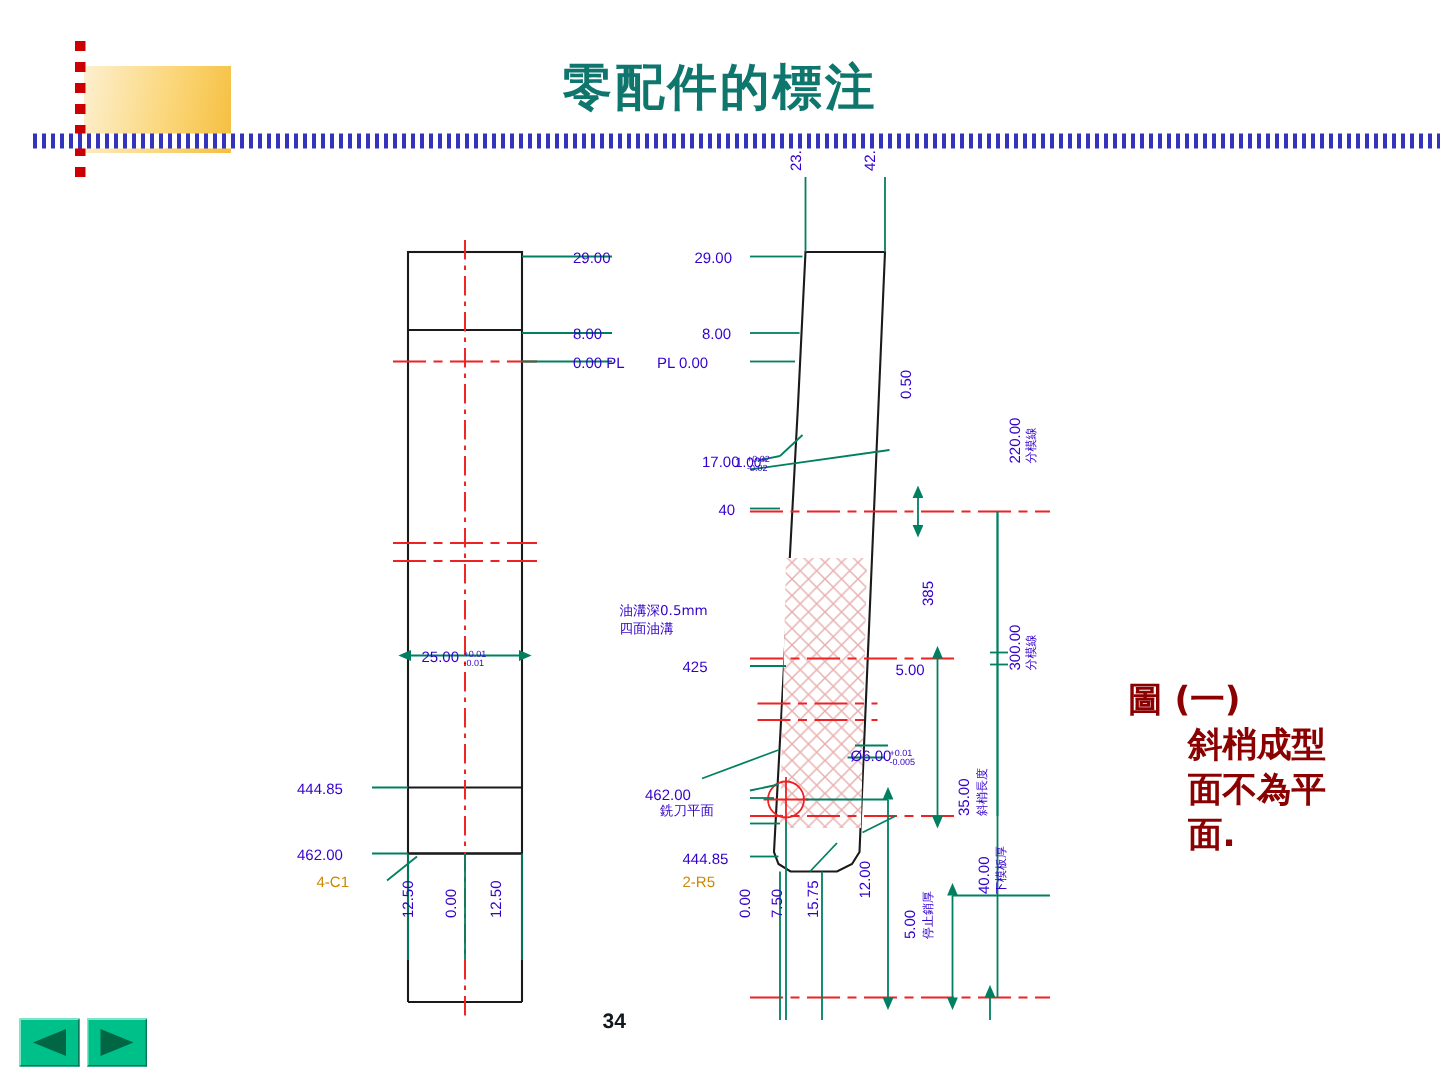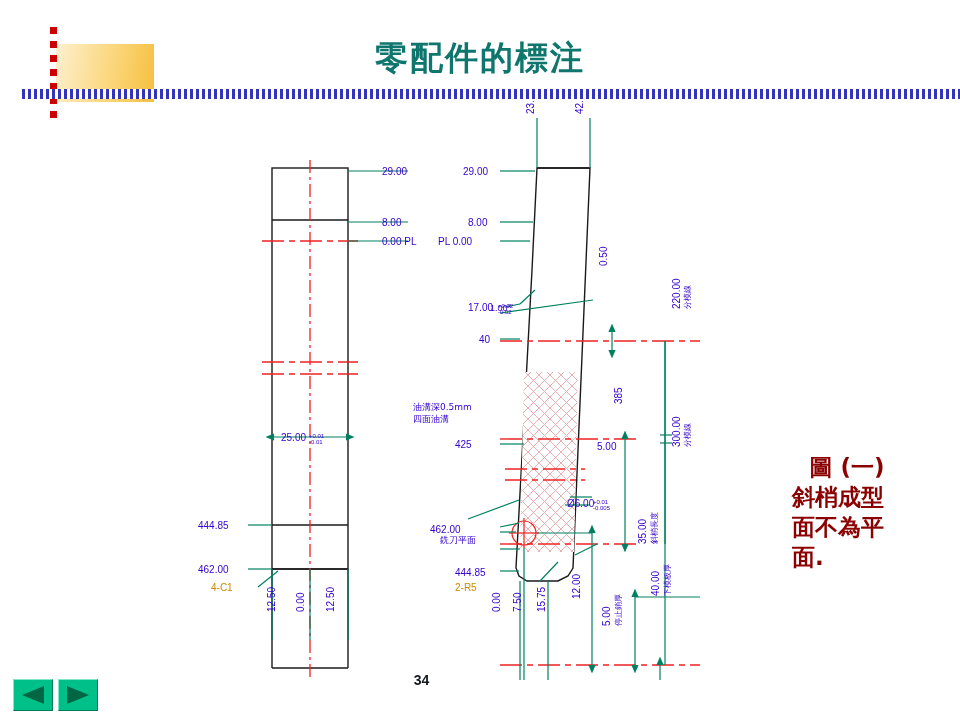--- a/index.html
+++ b/index.html
@@ -32,27 +32,27 @@
   
   #drawing-canvas{left:0;top:100px;width:817px;height:580px;}
   #drawing-svg{display:block;}
 
   
   #figure-caption{
     left:752px;top:452px;width:190px;color:#8b0000;
     font-size:23px;font-weight:bold;line-height:30px;
     font-family:"DejaVu Sans","Liberation Sans",sans-serif;
   }
-  #caption-head{text-align:center;}
+  #caption-head{text-align:left;}
   #caption-l1,#caption-l2,#caption-l3{text-align:left;margin-left:40px;}
 
   
   #page-number{
     left:0;top:672px;width:819px;text-align:center;
-    color:#101820;font-size:14px;font-weight:bold;padding-left:12px;
+    color:#101820;font-size:14px;font-weight:bold;
   }
   .navbtn{
     top:679px;width:38px;height:30px;background:#00c08a;
     border-top:1px solid #7fe7c8;border-left:1px solid #7fe7c8;
     border-right:1px solid #00795a;border-bottom:1px solid #00795a;
     cursor:pointer;
   }
   #nav-prev-button{left:13px;}
   #nav-next-button{left:58px;}
   .navbtn svg{display:block;margin:5px auto;}

